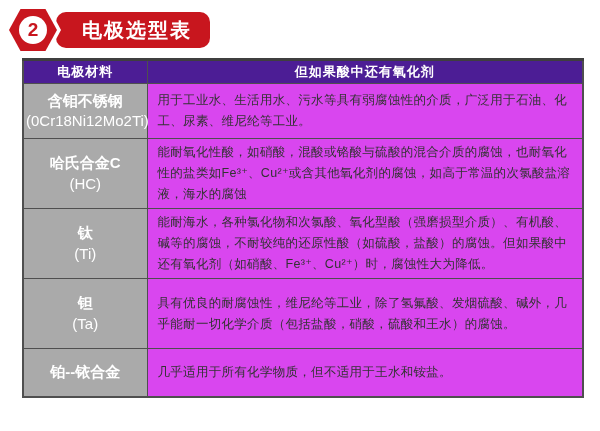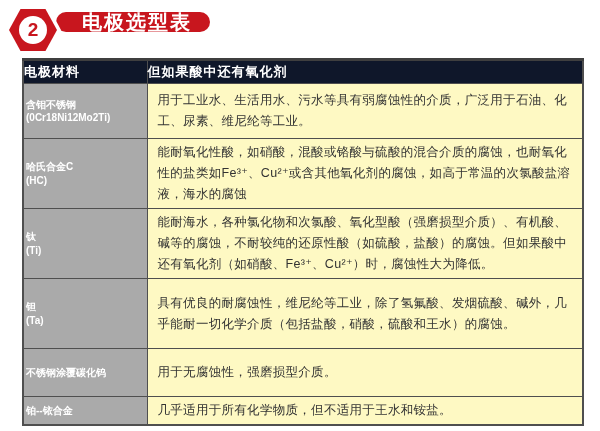--- a/index.html
+++ b/index.html
@@ -2,21 +2,21 @@
 <html><head>
 <meta charset="utf-8">
 <style>
   * { box-sizing: border-box; margin: 0; padding: 0; }
   html, body { width: 600px; height: 431px; background: #ffffff; overflow: hidden; }
   body { font-family: "Liberation Sans", "DejaVu Sans", sans-serif; }
 
   
   .header { position: relative; height: 58px; }
   .ribbon {
-    position: absolute; left: 56px; top: 12px; width: 154px; height: 20px;
+    position: absolute; left: 56px; top: 12px; width: 154px; height: 36px;
     background: #c8161e; border-radius: 10px;
     display: flex; align-items: center; justify-content: center;
     color: #fff; font-size: 20px; font-weight: bold; letter-spacing: 2px;
     z-index: 1; padding-left: 8px;
   }
   .hex-halo {
     position: absolute; left: 5px; top: 5px; width: 56px; height: 50px;
     background: #ffffff; z-index: 2;
     clip-path: polygon(0 50%, 24% 0, 76% 0, 100% 50%, 76% 100%, 24% 100%);
     display: flex; align-items: center; justify-content: center;
@@ -33,31 +33,31 @@
   }
 
   
   table.sel {
     border-collapse: collapse; table-layout: fixed;
     margin-left: 22px; width: 562px;
     border: 2px solid #4f4f4f; border-top: 3px solid #3f3f3f;
   }
   table.sel th, table.sel td { border: 1px solid #4f4f4f; }
   table.sel th {
-    background: #0f172a; color: #ffffff; font-size: 13px; font-weight: bold;
-    height: 24px; text-align: left; letter-spacing: 1px;
+    background: #4c1d95; color: #ffffff; font-size: 13px; font-weight: bold;
+    height: 24px; text-align: center; letter-spacing: 1px;
   }
   col.c-mat { width: 124px; }
   td.mat {
     background: #aaaaaa; color: #ffffff; font-weight: bold;
-    font-size: 10px; text-align: left; line-height: 1.35; padding: 2px;
+    font-size: 15px; text-align: center; line-height: 1.35; padding: 2px;
   }
-  td.mat .sub { display: block; font-weight: bold; }
+  td.mat .sub { display: block; font-weight: normal; }
   td.desc {
-    background: #fef9c3; color: #333333; font-size: 12.5px;
+    background: #d946ef; color: #333333; font-size: 12.5px;
     line-height: 21px; padding: 3px 8px 3px 10px; letter-spacing: 0.3px;
     vertical-align: middle;
   }
   tbody tr:nth-child(1) { height: 55px; }
   tbody tr:nth-child(2) { height: 45px; }
   tbody tr:nth-child(3) { height: 68px; }
   tbody tr:nth-child(4) { height: 70px; }
   tbody tr:nth-child(5) { height: 48px; }
   tbody tr:nth-child(6) { height: 22px; }
   tbody tr:nth-child(7) { height: 26px; }
@@ -111,24 +111,18 @@
     </tr>
     <tr>
       <td class="mat">
         <span>钽</span>
         <span class="sub">(Ta)</span>
       </td>
       <td class="desc">具有优良的耐腐蚀性，维尼纶等工业，除了氢氟酸、发烟硫酸、碱外，几乎能耐一切化学介质（包括盐酸，硝酸，硫酸和王水）的腐蚀。</td>
     </tr>
     <tr>
       <td class="mat">
-        <span>不锈钢涂覆碳化钨</span>
-      </td>
-      <td class="desc">用于无腐蚀性，强磨损型介质。</td>
-    </tr>
-    <tr>
-      <td class="mat">
         <span>铂--铱合金</span>
       </td>
       <td class="desc">几乎适用于所有化学物质，但不适用于王水和铵盐。</td>
     </tr>
   </tbody>
 </table>
 
 </body></html>

